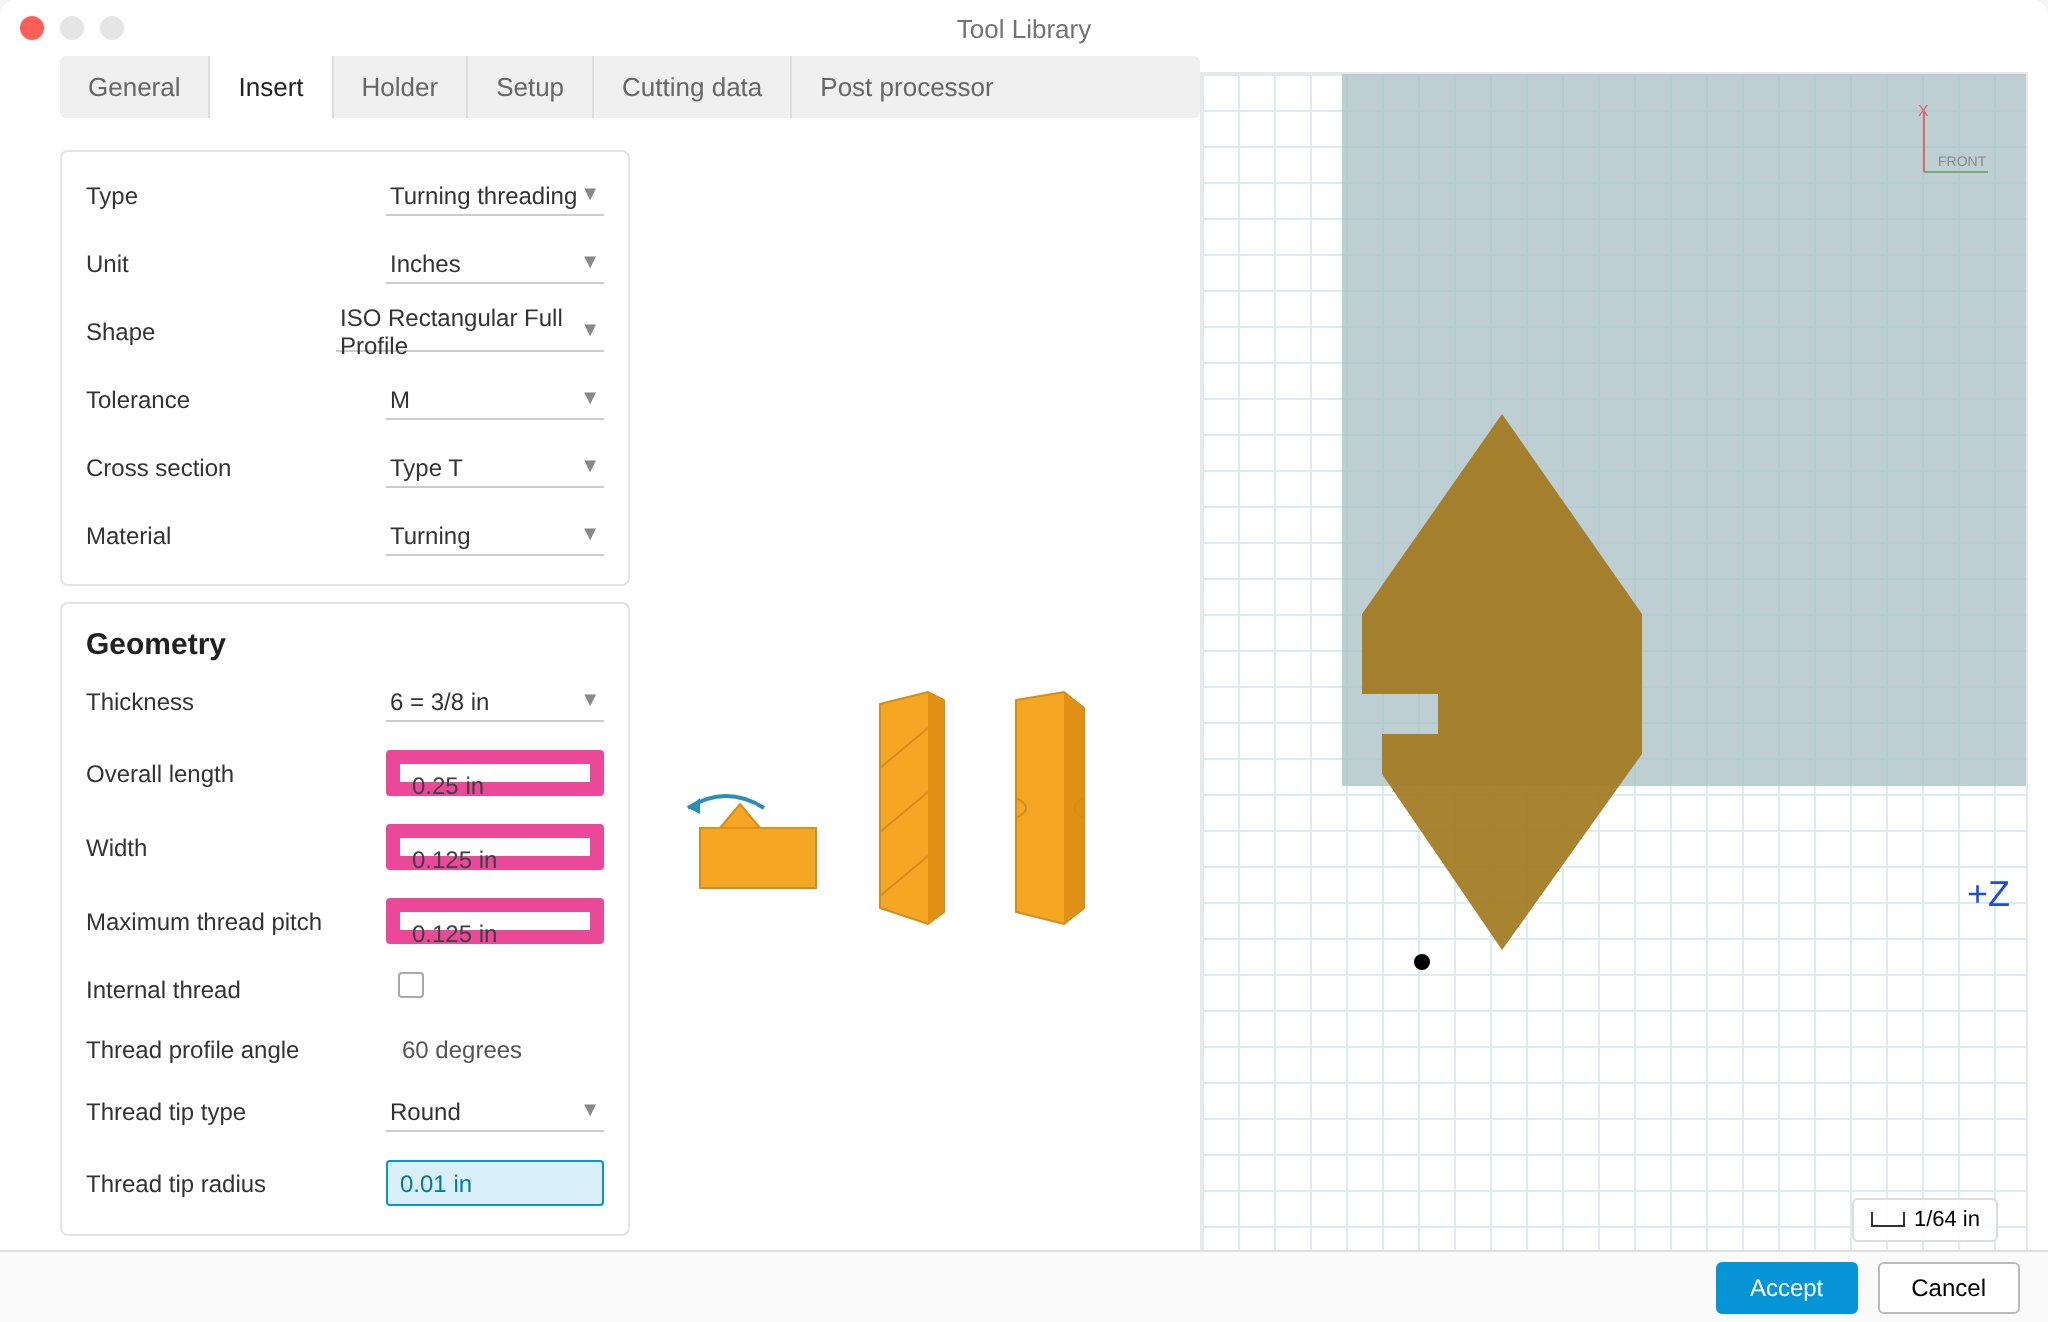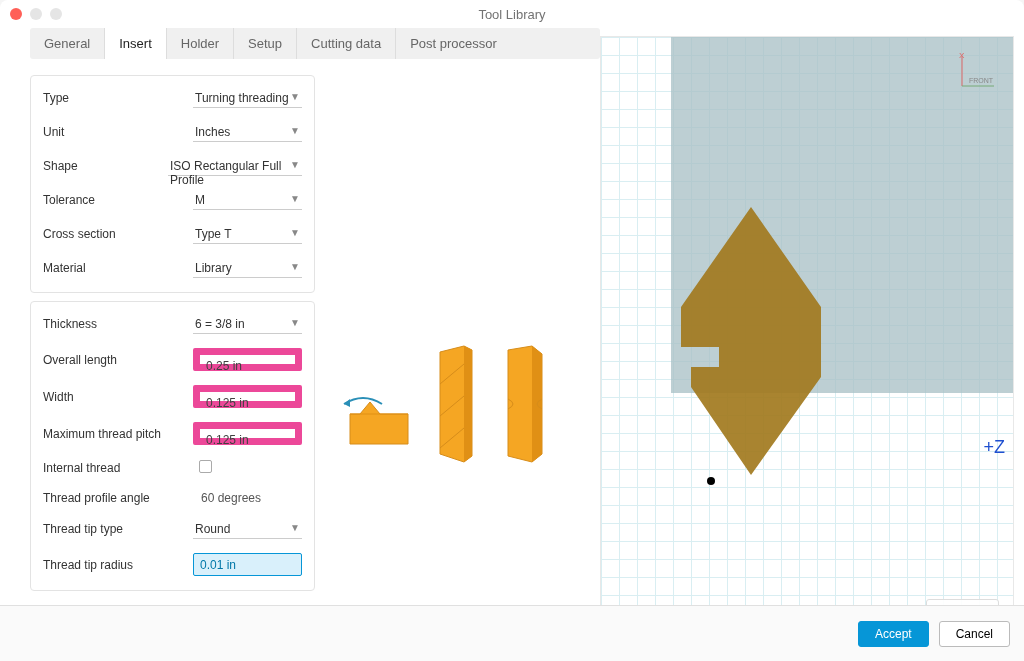--- a/index.html
+++ b/index.html
@@ -20,36 +20,36 @@
     .right { flex: 1; position: relative; padding-right: 10px; }
     .tabs { display: flex; background: #f0f0f0; border-radius: 3px; width: 570px; }
     .tab { padding: 8px 14px; font-size: 13px; color: #666; border-right: 1px solid #ddd; cursor: pointer; }
     .tab:last-child{ border-right: none;}
     .tab.active { background: #fff; color: #222; font-weight: 500; }
     .panel { width: 285px; margin-top: 16px; padding: 12px; border: 1px solid #e3e3e3; border-radius: 4px; }
     .field-row { display: flex; align-items: center; margin-bottom: 14px; }
     .field-row:last-child { margin-bottom: 2px; }
     .field-label { width: 150px; font-size: 12px; color: #333; }
     .field-control { flex: 1; }
-    .dropdown-ctl { display: flex; align-items: flex-start; justify-content: space-between; border-bottom: 1px solid #ccc; padding: 3px 2px; font-size: 12px; color: #333; cursor: pointer; height:20px; }
+    .dropdown-ctl { display: flex; align-items: center; justify-content: space-between; border-bottom: 1px solid #ccc; padding: 3px 2px; font-size: 12px; color: #333; cursor: pointer; height:20px; }
     .dropdown-ctl .caret { color: #888; font-size: 10px; }
     .input-ctl { border: 7px solid #ec4899; border-radius: 2px; padding: 4px 6px; font-size: 12px; color: #404040; width: 100%; height:23px; line-height:15px; }
     .input-ctl.focused { border: 1px solid #0696d7; background:#d9f0fb; color:#0177a8;}
     .section-title { font-size: 15px; font-weight: 600; color: #222; margin-bottom: 10px; }
     .readonly-value { font-size: 12px; color: #555; padding-left: 8px; }
     .checkbox-ctl { width: 13px; height: 13px; border: 1px solid #aaa; border-radius: 2px; display: inline-block; margin-left: 6px; }
     .diagrams { position: absolute; left: 330px; top: 316px; display: flex; gap: 22px; align-items: flex-end; }
     .preview { position: absolute; top: 8px; left: 0; right: 10px; height: 610px; border: 1px solid #e8e8e8; background-image: linear-gradient(#d9eef2 1px, transparent 1px), linear-gradient(90deg, #d9eef2 1px, transparent 1px); background-size: 18px 18px; background-color: #fff; overflow: hidden; }
     .preview .blockpart { position: absolute; top: 0; left: 70px; right: 0; height: 356px; background: #a7bfc4; opacity: 0.75; }
     .preview .toolshape { position: absolute; top: 170px; left: 80px; width: 140px; height: 280px; }
     .preview .origin-dot { position:absolute; left: 106px; top: 440px; width: 8px; height: 8px; background: #000; border-radius: 50%; }
     .axes-ind { position: absolute; top: 14px; right: 14px; font-size: 10px; color: #d66; }
     .zlabel { position:absolute; right: 8px; top: 400px; font-size: 18px; color: #2050d0; font-weight: 500; }
     .scale-ind { position: absolute; bottom: 24px; right: 14px; background: rgba(255,255,255,0.9); border:1px solid #ddd; padding: 4px 8px; font-size: 11px; border-radius: 3px; display:flex; align-items:center; gap:4px; }
-    .footer { position: absolute; bottom: 0; left: 0; right: 0; height: 56px; border-top: 1px solid #e0e0e0; display: flex; justify-content: flex-end; align-items: center; padding: 0 14px; gap: 10px; background: #fafafa; }
+    .footer { position: absolute; bottom: 0; left: 0; right: 0; height: 36px; border-top: 1px solid #e0e0e0; display: flex; justify-content: flex-end; align-items: center; padding: 0 14px; gap: 10px; background: #fafafa; }
     .btn { padding: 5px 16px; font-size: 12px; border: 1px solid #bbb; border-radius: 3px; cursor: pointer; background: #fff; }
     .btn.primary { background: #0696d7; color: #fff; border-color: #0696d7; }
   </style>
 </head>
 <body>
 
 <div class="window">
   <div class="titlebar">
     <div class="traffic-lights">
       <div class="tl close"></div>
@@ -114,28 +114,29 @@
             <div class="dropdown-ctl">
               <span>Type T</span>
               <span class="caret">▼</span>
             </div>
           </div>
         </div>
         <div class="field-row">
           <div class="field-label">Material</div>
           <div class="field-control">
             <div class="dropdown-ctl">
-              <span>Library</span>
+              <span>Turning</span>
               <span class="caret">▼</span>
             </div>
           </div>
         </div>
       </div>
 
       <div class="panel" style="margin-top:8px;">
+        <div class="section-title">Geometry</div>
 
         <div class="field-row">
           <div class="field-label">Thickness</div>
           <div class="field-control">
             <div class="dropdown-ctl">
               <span>6 = 3/8 in</span>
               <span class="caret">▼</span>
             </div>
           </div>
         </div>

